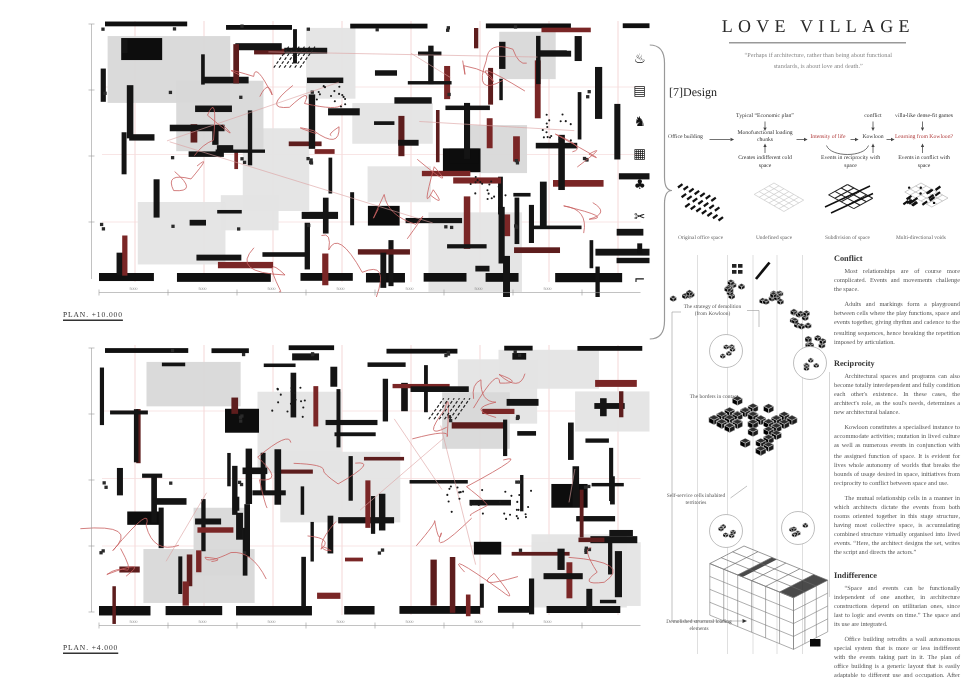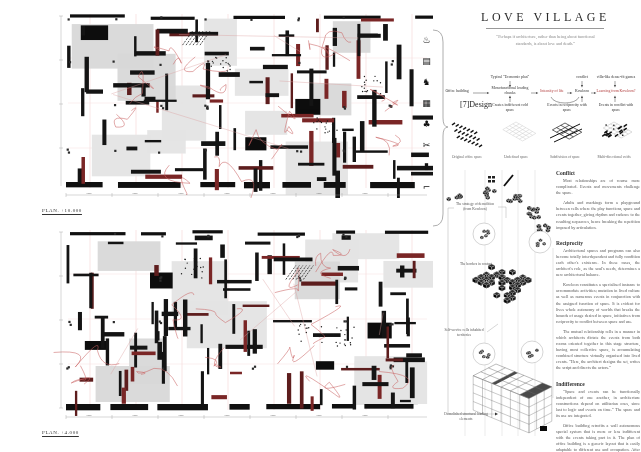--- a/index.html
+++ b/index.html
@@ -12,21 +12,21 @@
   
   .legend{position:absolute;left:419px;top:36px;width:15px;display:flex;flex-direction:column;gap:12px;align-items:center;}
   .legend span{font-size:9px;line-height:1;color:#111;font-family:"DejaVu Sans",sans-serif;}
   
   .right{position:absolute;left:440px;top:0;width:201px;height:360px;}
   .title{position:absolute;left:20px;top:10px;width:171px;text-align:center;
          font-size:12px;letter-spacing:3.5px;color:#2a2a2a;}
   .title-rule{position:absolute;left:46px;top:28px;width:118px;border-top:1px solid #999;}
   .quote{position:absolute;left:20px;top:34px;width:171px;text-align:center;
          font-size:4.2px;line-height:1.55;color:#888;}
-  .logo{position:absolute;left:20px;top:57px;font-size:8px;color:#1d1d1d;margin-top:43px;}
+  .logo{position:absolute;left:6px;top:57px;font-size:8px;color:#1d1d1d;}
   .flow{position:absolute;left:0;top:72px;width:201px;height:44px;}
   .fn{position:absolute;font-size:3.8px;line-height:1.25;text-align:center;color:#333;}
   .fn.red{color:#b03a3a;}
   .minis{position:absolute;left:0;top:116px;width:201px;height:54px;}
   .mini-fig{position:absolute;width:46px;margin:0;}
   .mini-fig figcaption{font-size:3.6px;color:#666;text-align:center;margin-top:1px;}
   .axon-label{position:absolute;font-size:3.6px;line-height:1.3;color:#555;text-align:center;}
   .textcol{position:absolute;left:116px;top:170px;width:84px;}
   .textcol h3{font-size:5.5px;margin:0 0 2px 0;font-weight:bold;color:#333;}
   .textcol p{font-size:4.2px;line-height:1.45;color:#555;margin:0 0 4px 0;

